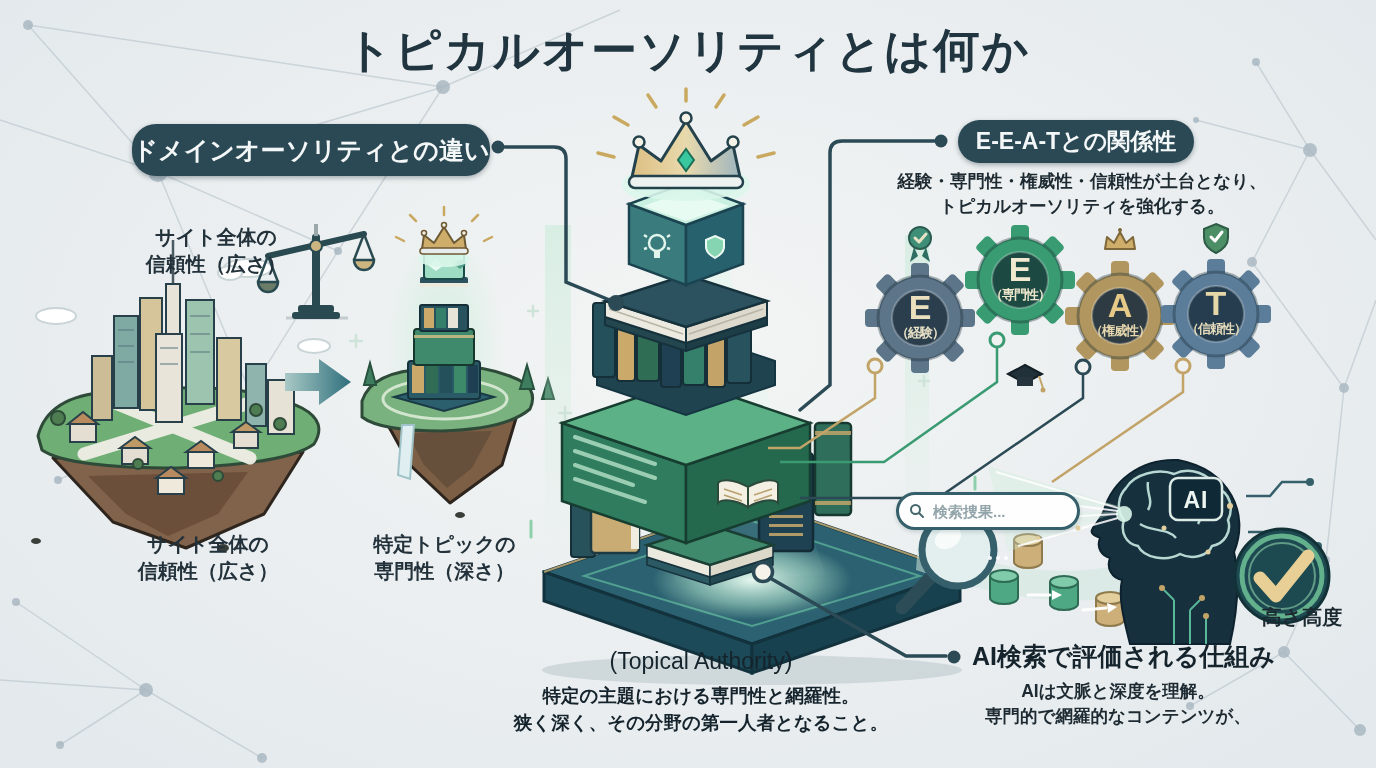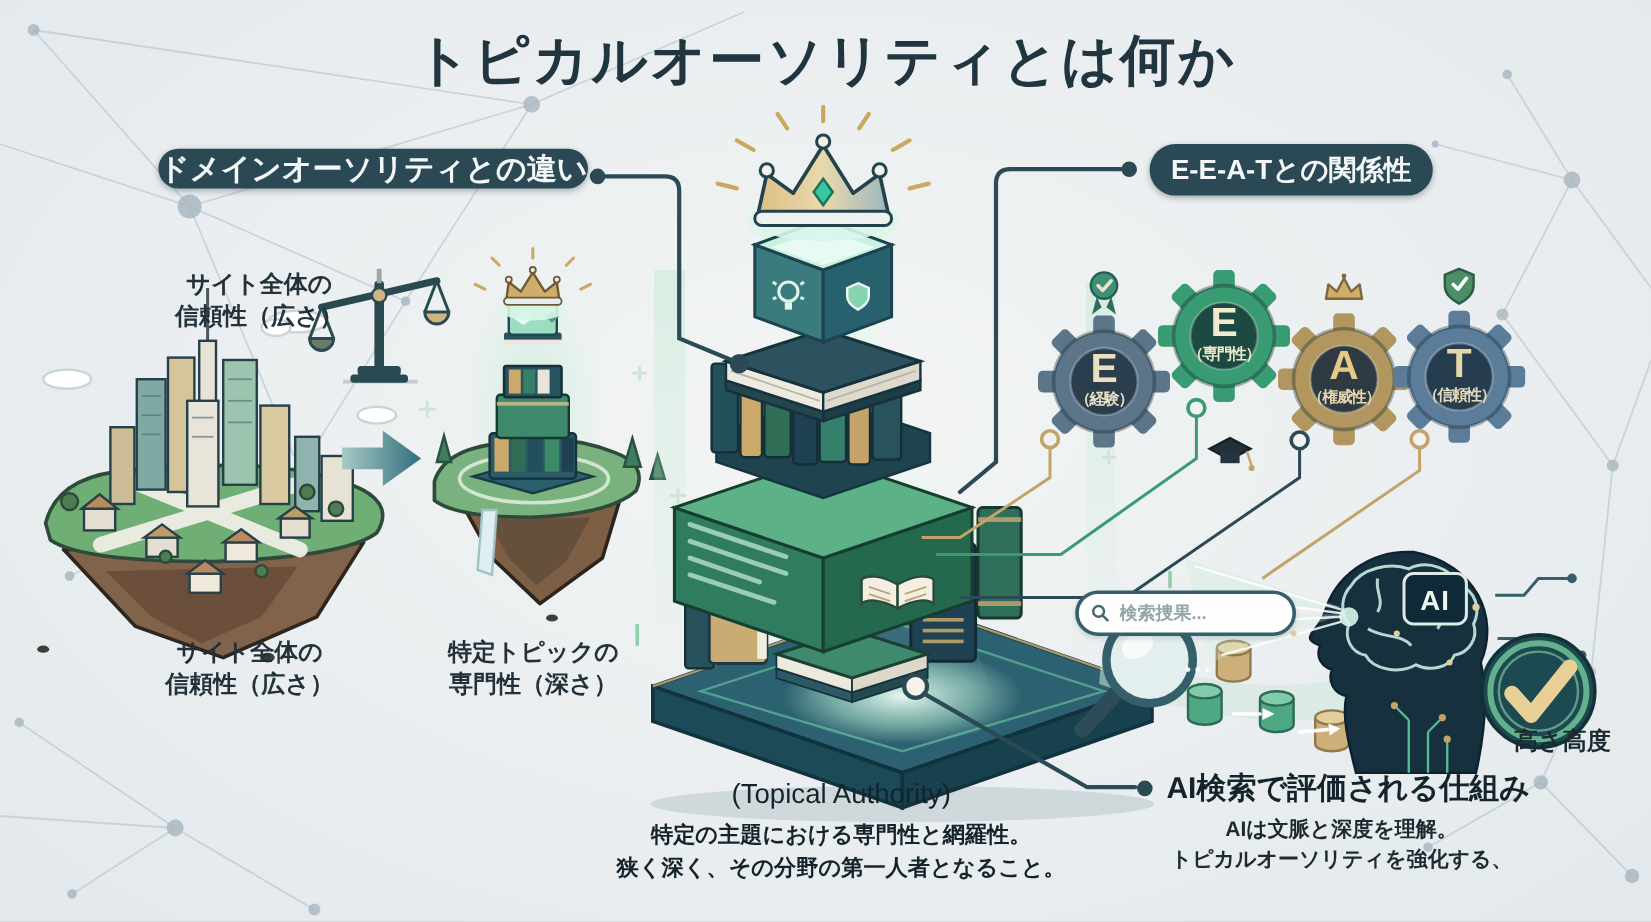--- a/index.html
+++ b/index.html
@@ -8,21 +8,21 @@
     font-family:"Liberation Sans","DejaVu Sans",sans-serif;}
   .abs{position:absolute;}
   svg{display:block;overflow:visible;}
   .z1{z-index:1}.z2{z-index:2}.z3{z-index:3}
   .title{left:0;top:20px;width:1376px;text-align:center;
     font-family:"DejaVu Serif","Liberation Serif",serif;font-weight:700;
     font-size:46px;color:#20353f;letter-spacing:2px;}
   .pill{background:#2b4954;color:#f4f7f7;font-weight:700;border-radius:24px;
     display:flex;align-items:center;justify-content:center;
     box-shadow:0 2px 5px rgba(20,40,50,.35);}
-  .pill-left{left:132px;top:124px;width:358px;height:33px;font-size:25px;justify-content:center;}
+  .pill-left{left:132px;top:124px;width:358px;height:52px;font-size:25px;justify-content:center;}
   .pill-right{left:958px;top:120px;width:236px;height:43px;font-size:23px;}
   .lbl{font-weight:700;color:#22313a;text-align:center;line-height:1.35;font-size:20px;}
   .lbl-city-top{left:96px;top:224px;width:240px;}
   .lbl-city-bottom{left:88px;top:531px;width:240px;}
   .lbl-tower{left:352px;top:531px;width:185px;}
   .eeat-desc{left:862px;top:169px;width:440px;text-align:center;font-weight:700;
     font-size:17.5px;color:#1d2a31;line-height:1.45;}
   .caption{left:505px;top:646px;width:392px;text-align:center;color:#15242c;}
   .caption .c1{font-size:29px;font-weight:700;}
   .caption .c2{font-size:23px;font-weight:400;margin-top:2px;}
@@ -587,20 +587,24 @@
 
   <div class="abs z3 title">トピカルオーソリティとは何か</div>
 
   <div class="abs z3 pill pill-left">
     <span>ドメインオーソリティとの違い</span>
   </div>
   <div class="abs z3 pill pill-right">
     <span>E-E-A-Tとの関係性</span>
   </div>
 
+  <div class="abs z3 eeat-desc">
+    <div>経験・専門性・権威性・信頼性が土台となり、</div>
+    <div>トピカルオーソリティを強化する。</div>
+  </div>
 
   <div class="abs z3 lbl lbl-city-top">
     <div>サイト全体の</div>
     <div>信頼性（広さ）</div>
   </div>
   <div class="abs z3 lbl lbl-city-bottom">
     <div>サイト全体の</div>
     <div>信頼性（広さ）</div>
   </div>
   <div class="abs z3 lbl lbl-tower">
@@ -624,21 +628,21 @@
     </svg>
     <input readonly="" placeholder="検索捜果..." style="">
   </div>
 
   <div class="abs z3 chip-label">AI</div>
   <div class="abs z3 check-label">高さ高度</div>
 
   <div class="abs z3 ai-head">AI検索で評価される仕組み</div>
   <div class="abs z3 ai-desc">
     <div>AIは文脈と深度を理解。</div>
-    <div>トピカルオーソリティを強化する、</div>
+    <div>専門的で網羅的なコンテンツが、</div>
   </div>
 
   <div class="abs z3 caption">
     <div class="c2">(Topical Authority)</div>
     <div class="c3">
       <div>特定の主題における専門性と網羅性。</div>
       <div>狭く深く、その分野の第一人者となること。</div>
     </div>
   </div>
 

